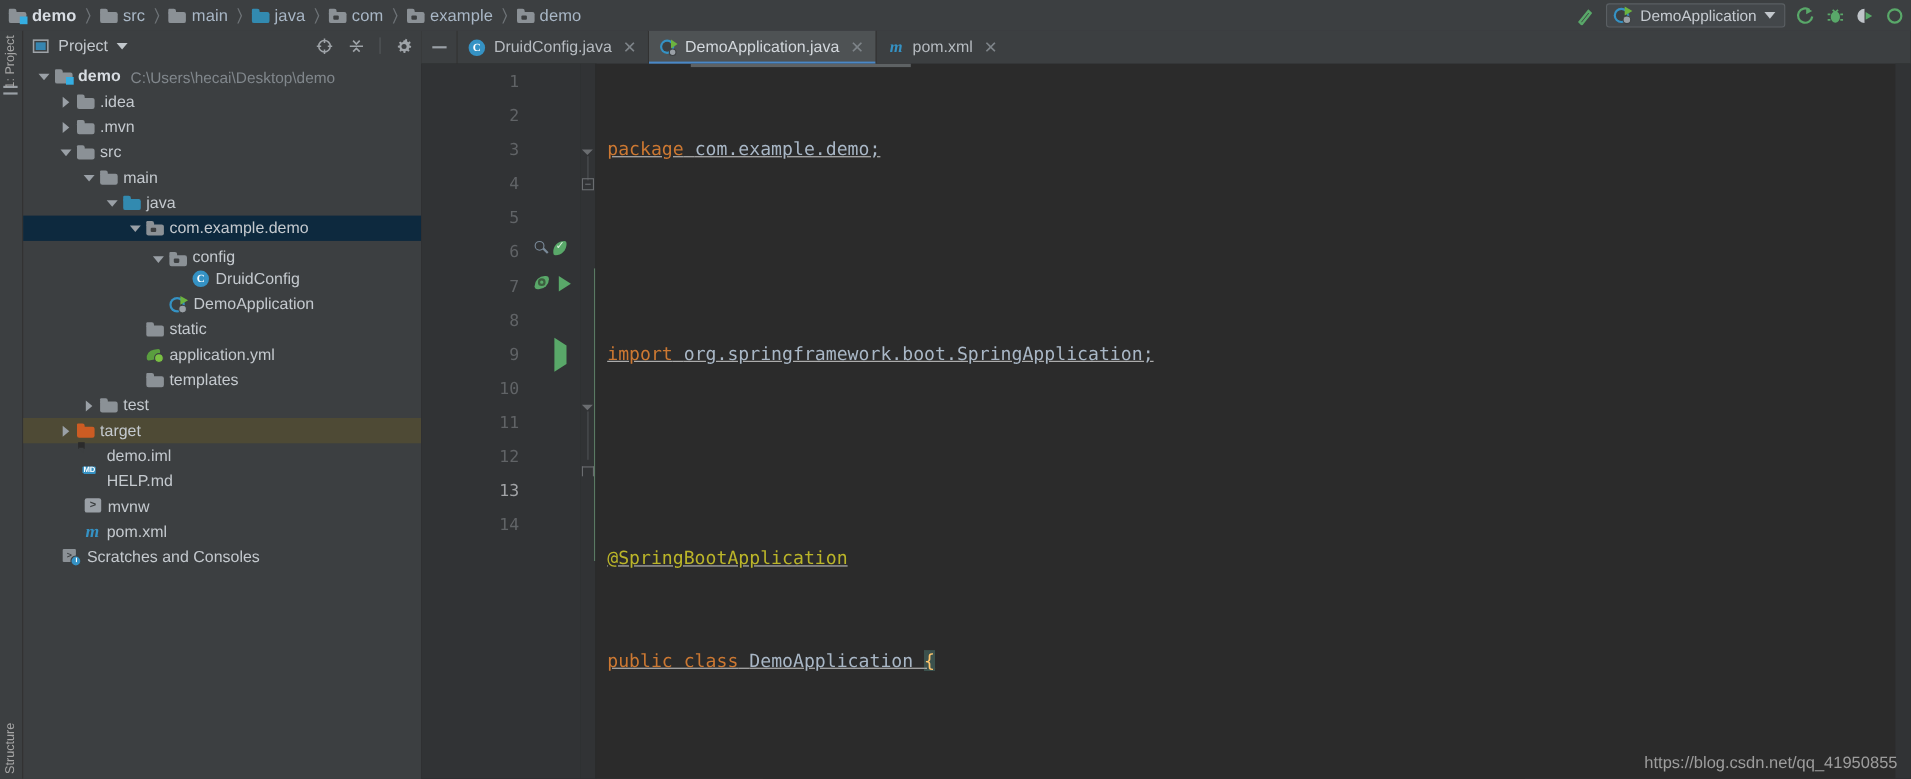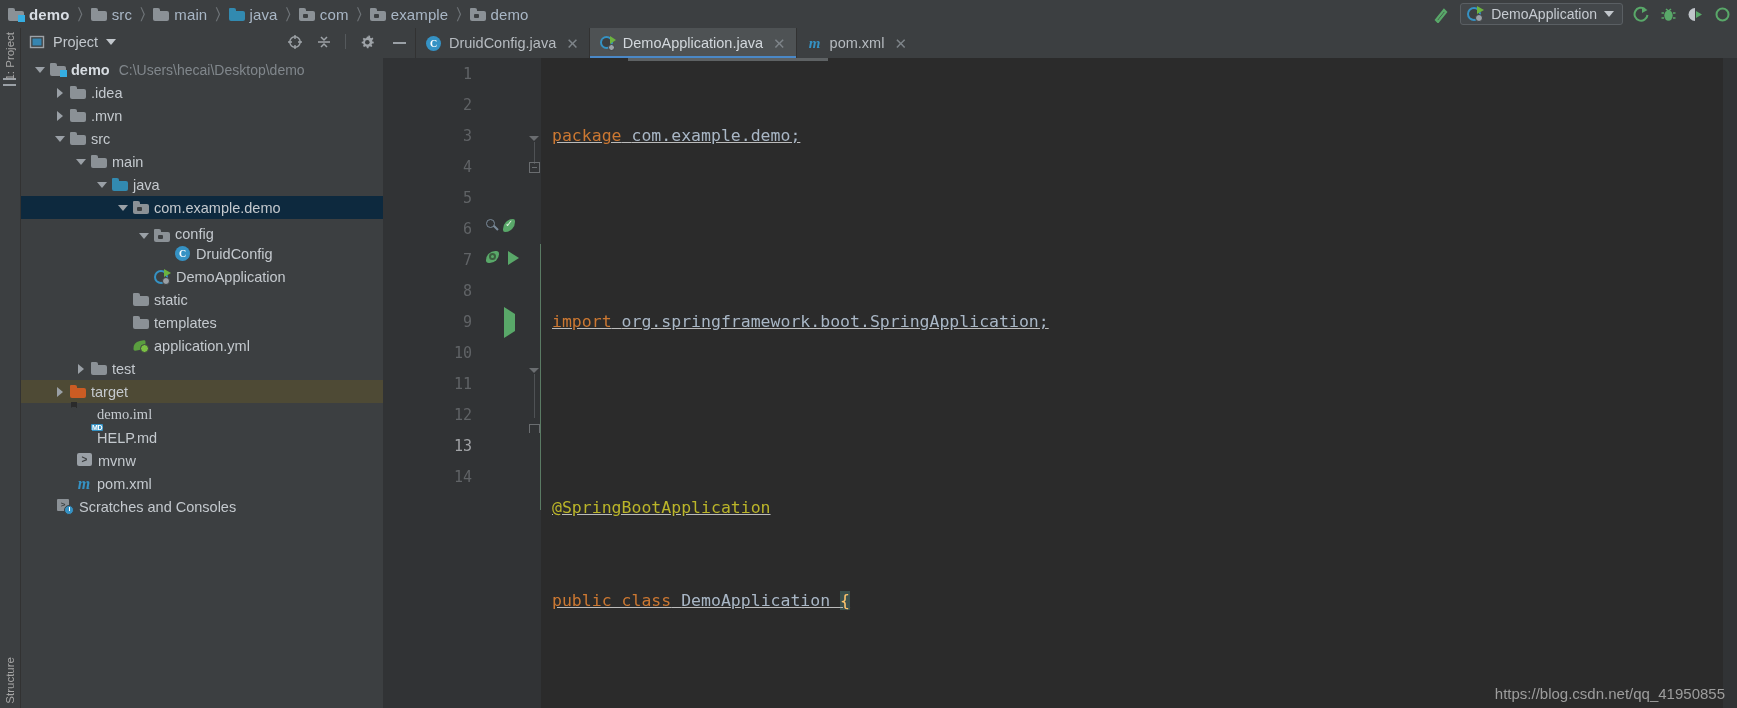--- a/index.html
+++ b/index.html
@@ -401,60 +401,60 @@
 
         <div class="row" style="padding-left:112px;">
           <span class="ico folder">
               <span class="tab"></span>
               <span class="body"></span>
             </span>
           <span class="rlabel">static</span>
         </div>
 
         <div class="row" style="padding-left:112px;">
-          <span class="ico folder">
-              <span class="tab"></span>
-              <span class="body"></span>
-            </span>
-          <span class="rlabel">templates</span>
-        </div>
-
-        <div class="row" style="padding-left:112px;">
           <span class="leaf">
               <span class="lf"></span>
               <span class="bub"></span>
             </span>
           <span class="rlabel">application.yml</span>
         </div>
 
+        <div class="row" style="padding-left:112px;">
+          <span class="ico folder">
+              <span class="tab"></span>
+              <span class="body"></span>
+            </span>
+          <span class="rlabel">templates</span>
+        </div>
+
         <div class="row" style="padding-left:55px;">
           <span class="arrow right"></span>
           <span class="ico folder">
               <span class="tab"></span>
               <span class="body"></span>
             </span>
           <span class="rlabel">test</span>
         </div>
 
         <div class="row sel-target" style="padding-left:34px;">
           <span class="arrow right"></span>
           <span class="ico folder orange">
               <span class="tab"></span>
               <span class="body"></span>
             </span>
           <span class="rlabel">target</span>
         </div>
 
 
-        <div class="row" style="padding-left:55px;font-family:Liberation Serif, serif;">
+        <div class="row" style="padding-left:55px;">
           <span class="fico"><span class="doc"><span class="sq"></span></span></span>
           <span class="rlabel">demo.iml</span>
         </div>
 
-        <div class="row" style="padding-left:55px;text-align:right;">
+        <div class="row" style="padding-left:55px;">
           <span class="fico"><span class="doc"><span class="badge">MD</span></span></span>
           <span class="rlabel">HELP.md</span>
         </div>
 
         <div class="row" style="padding-left:56px;">
           <span class="fico">
               <span class="cmdico">&gt;</span>
             </span>
           <span class="rlabel">mvnw</span>
         </div>

